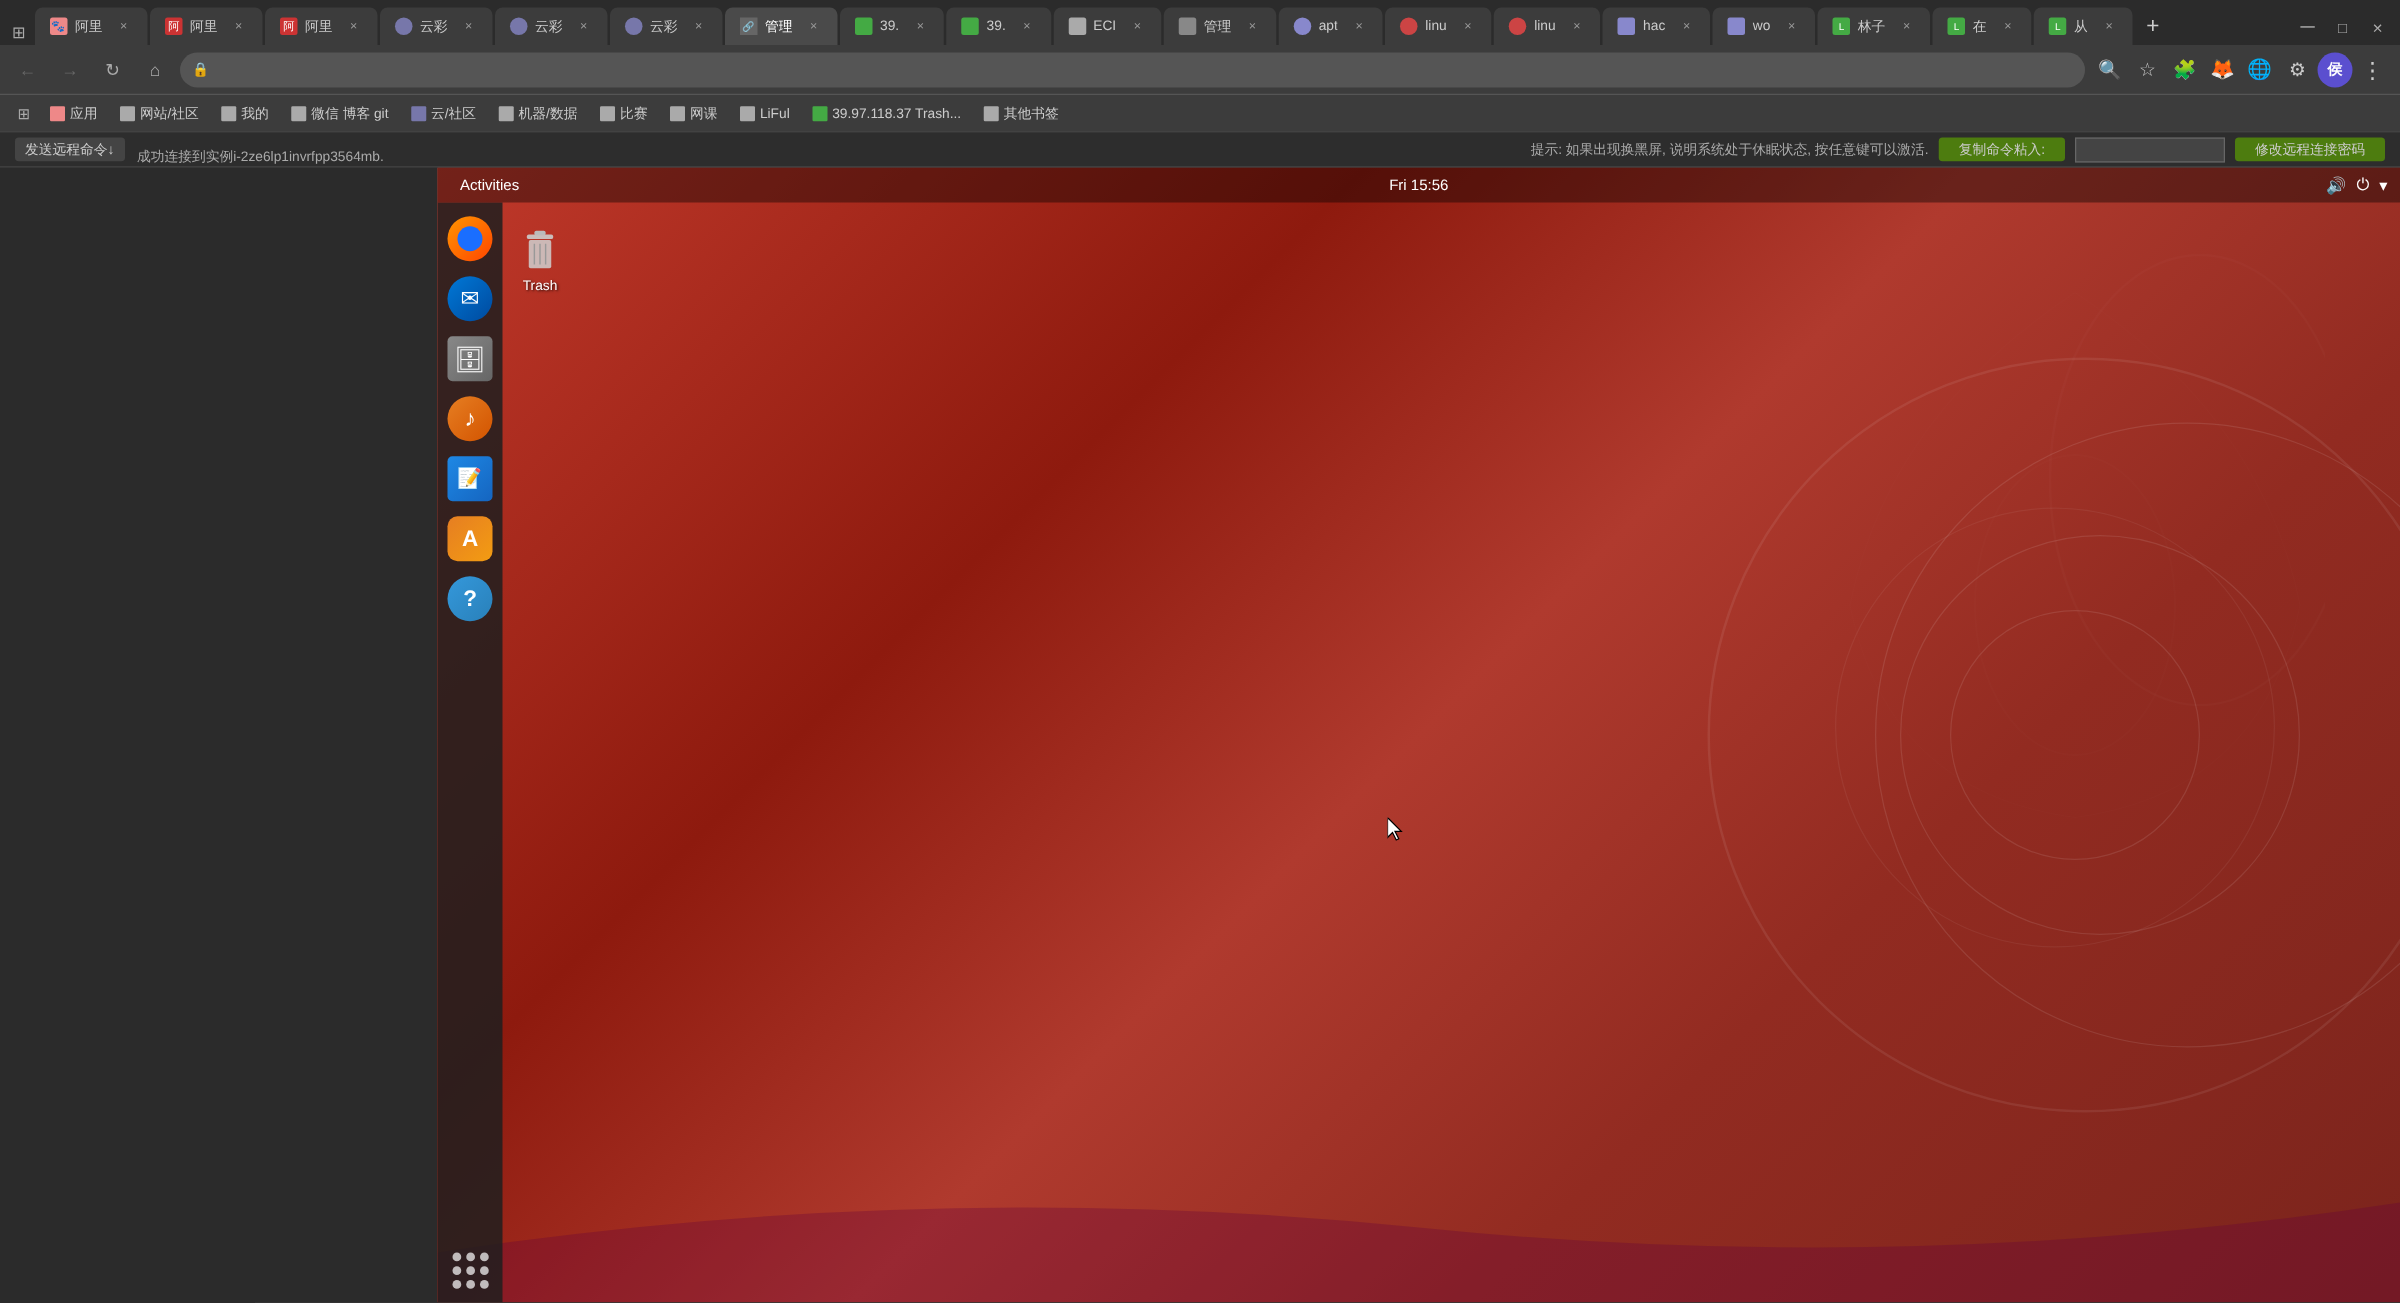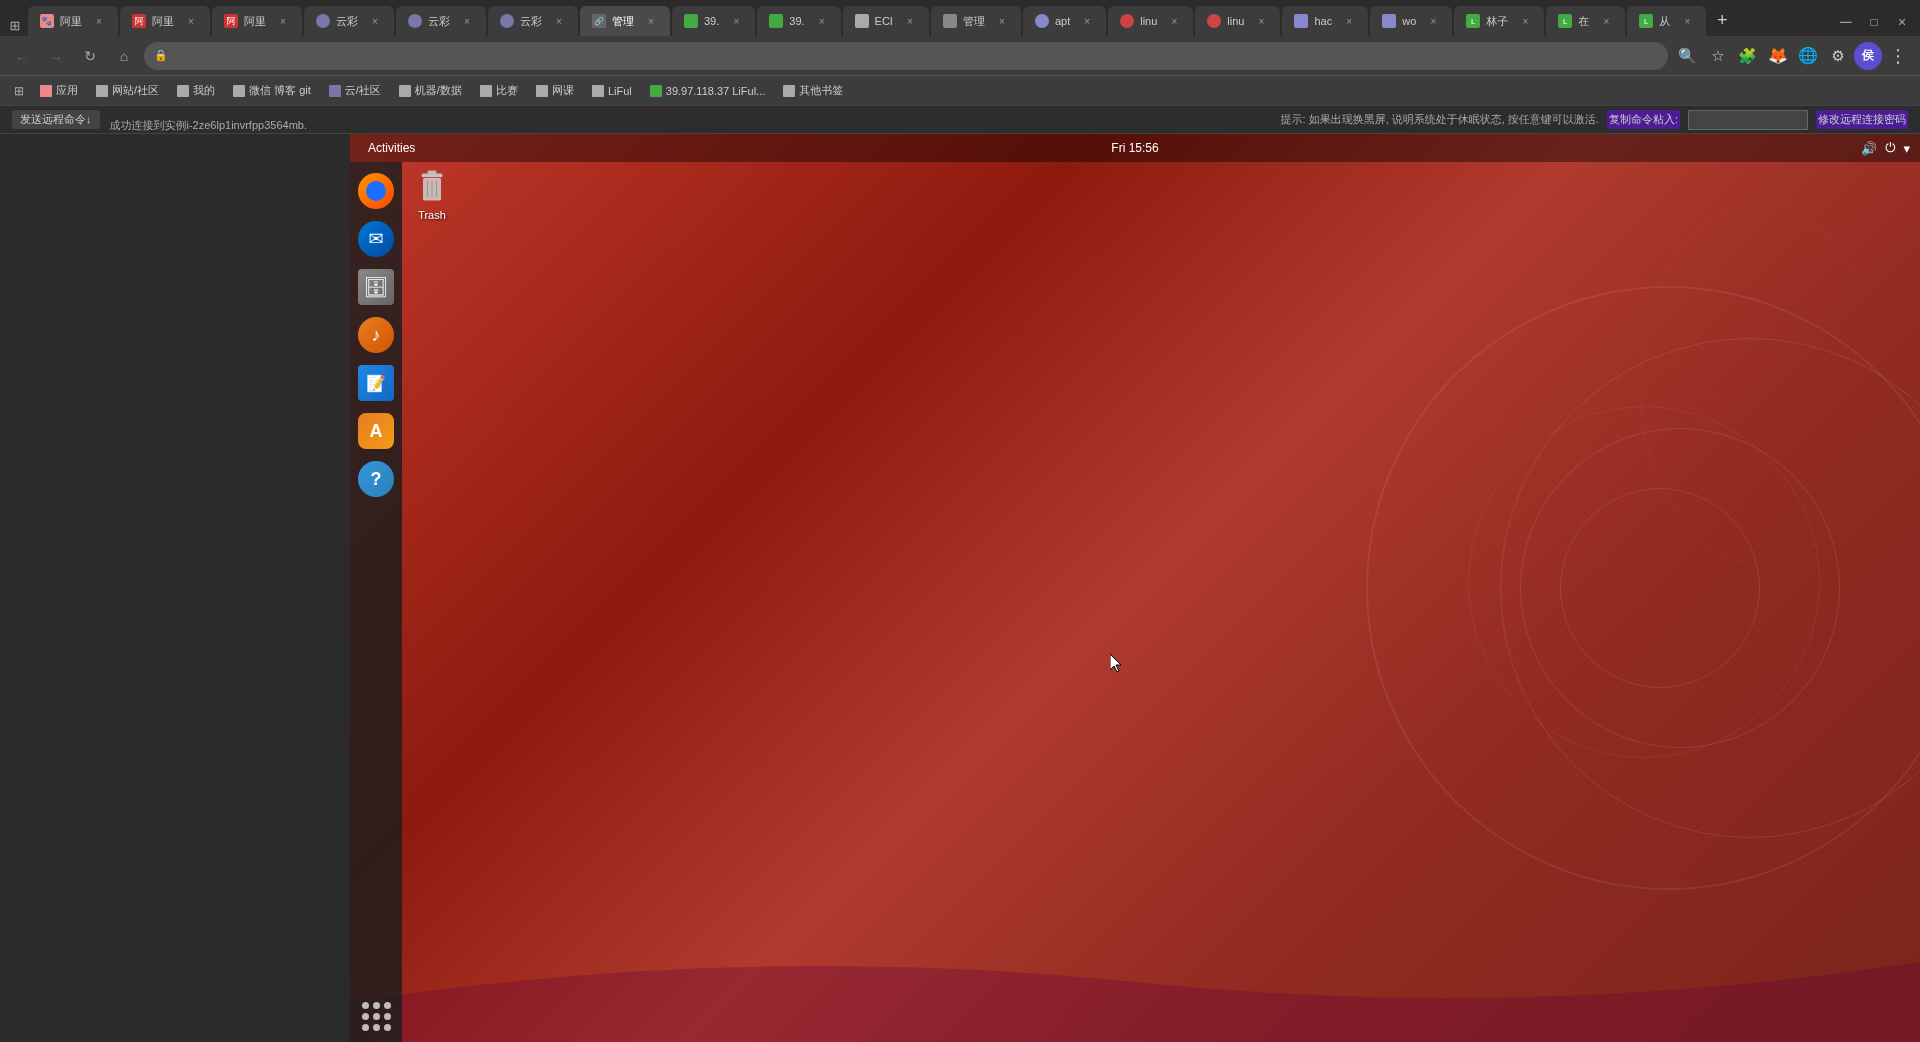--- a/index.html
+++ b/index.html
@@ -249,22 +249,22 @@
     }
 
     .info-hint {
       font-size: 11px;
       color: #aaa;
     }
 
     .info-btn {
       font-size: 11px;
       color: #ccc;
-      background: #4c1d95;
-      padding: 2px 2px;
+      background: #4d7c0f;
+      padding: 2px 16px;
       border-radius: 3px;
       cursor: pointer;
     }
 
     
     .main-content {
       flex: 1;
       display: flex;
       position: relative;
       overflow: hidden;
@@ -722,21 +722,21 @@
     <div class="bookmark-item">
       <div class="bookmark-icon" style="background:#aaa;"></div>
       <span>网课</span>
     </div>
     <div class="bookmark-item">
       <div class="bookmark-icon" style="background:#aaa;"></div>
       <span>LiFul</span>
     </div>
     <div class="bookmark-item">
       <div class="bookmark-icon" style="background:#4a4;"></div>
-      <span>39.97.118.37 LiFul...</span>
+      <span>39.97.118.37 Trash...</span>
     </div>
     <div class="bookmark-item">
       <div class="bookmark-icon" style="background:#aaa;"></div>
       <span>其他书签</span>
     </div>
   </div>
 
   <div class="info-bar">
     <div class="info-dropdown">
       <span>发送远程命令↓</span>
@@ -833,21 +833,21 @@
             <div class="apps-dot"></div>
             <div class="apps-dot"></div>
             <div class="apps-dot"></div>
             <div class="apps-dot"></div>
             <div class="apps-dot"></div>
             <div class="apps-dot"></div>
           </div>
         </div>
       </div>
 
-      <div class="desktop-icon" style="position:absolute; left:60px; top:31px;">
+      <div class="desktop-icon" style="position:absolute; left:60px; top:45px;">
 
         <svg class="trash-icon" viewBox="0 0 40 48" fill="none" xmlns="http://www.w3.org/2000/svg">
 
           <rect x="6" y="6" width="28" height="5" rx="2" fill="#ccc" opacity="0.9"></rect>
           <rect x="14" y="2" width="12" height="5" rx="2" fill="#bbb"></rect>
 
           <rect x="8" y="12" width="24" height="30" rx="2" fill="#d0d0d0" opacity="0.85"></rect>
 
           <line x1="14" y1="16" x2="14" y2="38" stroke="#999" stroke-width="1.5"></line>
           <line x1="20" y1="16" x2="20" y2="38" stroke="#999" stroke-width="1.5"></line>

